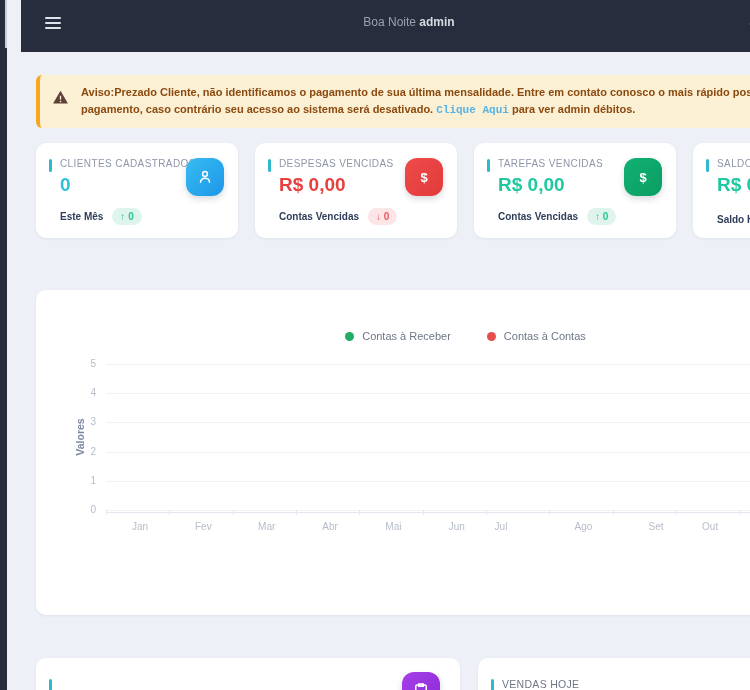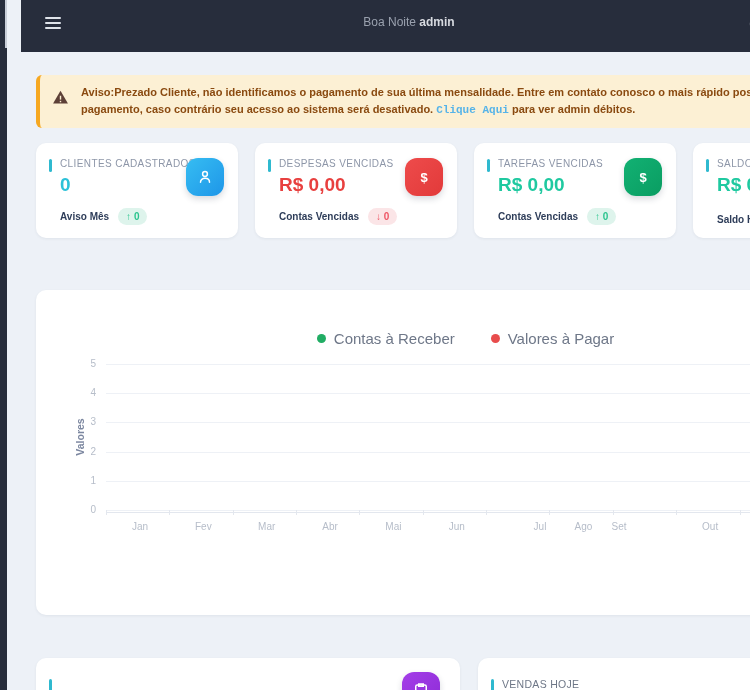--- a/index.html
+++ b/index.html
@@ -54,21 +54,21 @@
   }
   
   .chart-card {
     position:relative; margin-top:52px; width:859px; height:325px;
     background:#fff; border-radius:10px; box-shadow:0 1px 3px rgba(40,50,70,.07);
   }
   .chart-title { position:absolute; left:22px; top:17px; font-size:12.5px; font-weight:bold; color:#2c3a52; }
   .chart-legend { position:absolute; left:0; right:0; top:40px; display:flex; justify-content:center; gap:36px; }
   .legend-item { display:flex; align-items:center; gap:8px; cursor:pointer; }
   .legend-dot { width:9px; height:9px; border-radius:50%; }
-  .legend-label { font-size:15px; color:#6e7788; }
+  .legend-label { font-size:11px; color:#6e7788; }
   .chart-plot { position:absolute; inset:0; }
   .gridline { position:absolute; left:70px; right:20px; height:1px; background:#eef1f6; }
   .axisline { position:absolute; left:70px; right:20px; top:222px; height:1px; background:#e3e7ee; }
   .ytick { position:absolute; left:34px; width:26px; text-align:right; font-size:10px; color:#b6bdc9; }
   .xtick { position:absolute; top:231px; transform:translateX(-50%); font-size:10px; color:#b6bdc9; }
   .xtickmark { position:absolute; top:220px; width:1px; height:5px; background:#e3e7ee; }
   .ylabel {
     position:absolute; left:44px; top:147px; transform:translate(-50%,-50%) rotate(-90deg);
     font-size:10.5px; font-weight:bold; color:#7c87a0; white-space:nowrap;
   }
@@ -134,21 +134,21 @@
       <div class="accent"></div>
       <div class="stat-title">CLIENTES CADASTRADOS</div>
       <div class="stat-value" style="color: rgb(44, 193, 216);">0</div>
       <div class="stat-icon" style="background: linear-gradient(135deg, rgb(54, 189, 242), rgb(30, 150, 232));">
         <svg viewBox="0 0 24 24" width="18" height="18" fill="none" stroke="#fff" stroke-width="2" stroke-linecap="round">
           <circle cx="12" cy="8" r="3.2"></circle>
             <path d="M6 19c0-3.4 2.7-5.3 6-5.3s6 1.9 6 5.3"></path>
         </svg>
       </div>
       <div class="stat-footer">
-        <span class="stat-footer-label">Aviso Mês</span>
+        <span class="stat-footer-label">Este Mês</span>
         <span class="pill" style="background: rgb(222, 244, 236); color: rgb(43, 196, 142);">
           <span>↑</span>
           <span>0</span>
         </span>
       </div>
     </div>
 
     <div class="stat-card">
       <div class="accent"></div>
       <div class="stat-title">DESPESAS VENCIDAS</div>
@@ -189,21 +189,21 @@
   </div>
 
   <div class="chart-card">
     <div class="chart-legend">
       <div class="legend-item">
         <span class="legend-dot" style="background: rgb(33, 173, 100);"></span>
         <span class="legend-label">Contas à Receber</span>
       </div>
       <div class="legend-item">
         <span class="legend-dot" style="background: rgb(232, 76, 76);"></span>
-        <span class="legend-label">Valores à Pagar</span>
+        <span class="legend-label">Contas à Contas</span>
       </div>
     </div>
     <div class="chart-plot">
       <div class="ylabel">Valores</div>
       <div class="axisline"></div>
     <div class="gridline" style="top: 74px;"></div>
         <div class="ytick" style="top: 68px;">5</div>
         <div class="gridline" style="top: 103.2px;"></div>
         <div class="ytick" style="top: 97.2px;">4</div>
         <div class="gridline" style="top: 132.4px;"></div>
@@ -213,23 +213,23 @@
         <div class="gridline" style="top: 190.8px;"></div>
         <div class="ytick" style="top: 184.8px;">1</div>
         <div class="gridline" style="top: 220px;"></div>
         <div class="ytick" style="top: 214px;">0</div>
         <div class="xtick" style="left: 104px;">Jan</div>
         <div class="xtick" style="left: 167.35px;">Fev</div>
         <div class="xtick" style="left: 230.7px;">Mar</div>
         <div class="xtick" style="left: 294.05px;">Abr</div>
         <div class="xtick" style="left: 357.4px;">Mai</div>
         <div class="xtick" style="left: 420.75px;">Jun</div>
-        <div class="xtick" style="left: 504px; text-align: right;">Jul</div>
+        <div class="xtick" style="left: 465px; text-align: right;">Jul</div>
         <div class="xtick" style="left: 547.45px;">Ago</div>
-        <div class="xtick" style="left: 583px;">Set</div>
+        <div class="xtick" style="left: 620px;">Set</div>
         <div class="xtick" style="left: 674.15px;">Out</div>
         <div class="xtickmark" style="left: 70px;"></div>
         <div class="xtickmark" style="left: 133.35px;"></div>
         <div class="xtickmark" style="left: 196.7px;"></div>
         <div class="xtickmark" style="left: 260.05px;"></div>
         <div class="xtickmark" style="left: 323.4px;"></div>
         <div class="xtickmark" style="left: 386.75px;"></div>
         <div class="xtickmark" style="left: 450.1px;"></div>
         <div class="xtickmark" style="left: 513.45px;"></div>
         <div class="xtickmark" style="left: 576.8px;"></div>

